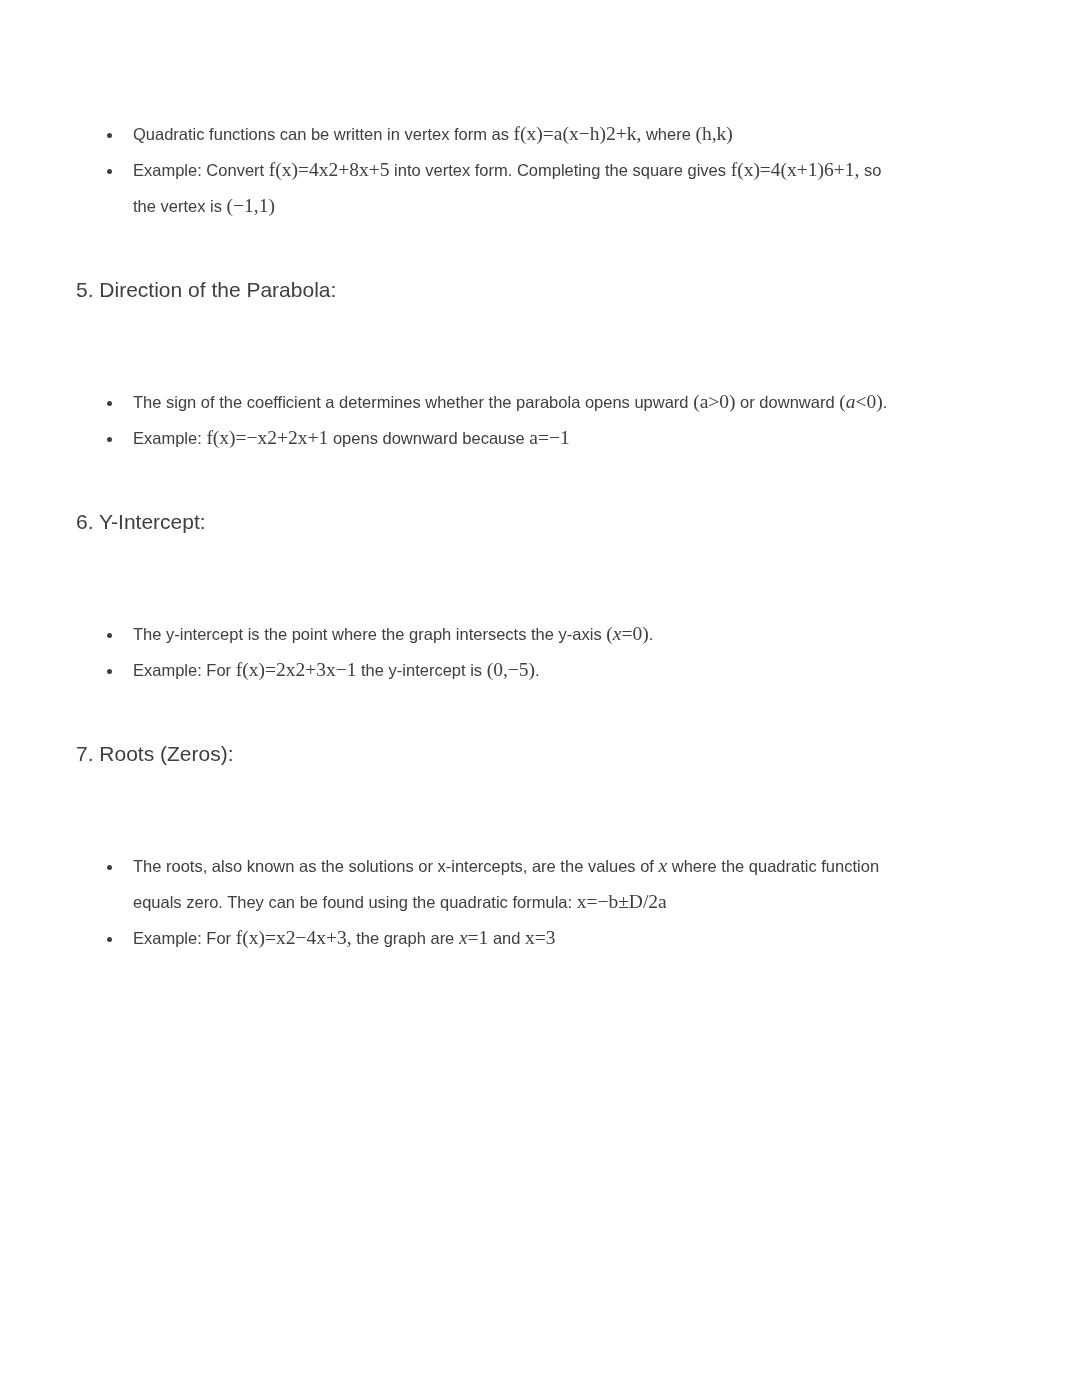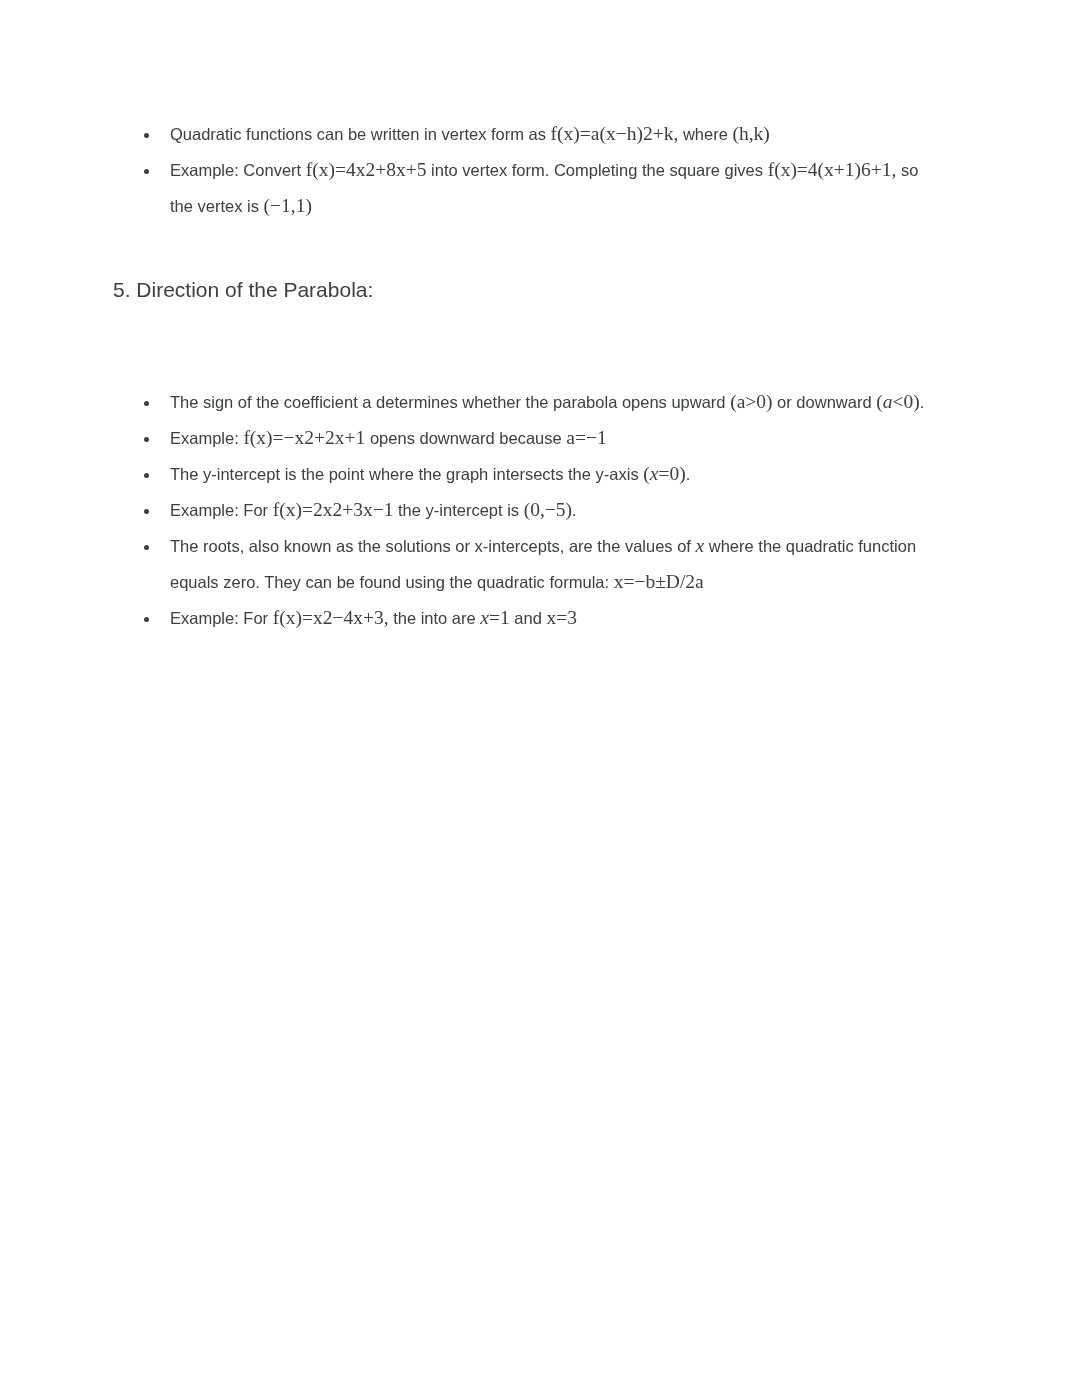--- a/index.html
+++ b/index.html
@@ -9,21 +9,21 @@
   }
   body {
     width: 1080px;
     height: 1397px;
     overflow: hidden;
   }
   .page {
     box-sizing: border-box;
     width: 1080px;
     height: 1397px;
-    padding: 116px 130px 40px 113px;
+    padding: 116px 130px 40px 76px;
     color: #3c4043;
     font-family: "Liberation Sans", sans-serif;
     font-size: 16.5px;
     line-height: 36px;
   }
   .content {
     max-width: 818px;
   }
   .heading {
     margin: 48px 0 76px 0;
@@ -63,22 +63,24 @@
   <div class="content" id="doc-content">
       <ul class="bullets">
         <li><span class="seg-t">Quadratic functions can be written in vertex form as </span><span class="seg-m">f(x)=a(x−h)2+k,</span><span class="seg-t"> where </span><span class="seg-m">(h,k)</span></li>
         <li><span class="seg-t">Example: Convert </span><span class="seg-m">f(x)=4x2+8x+5</span><span class="seg-t"> into vertex form. Completing the square gives </span><span class="seg-m">f(x)=4(x+1)6+1,</span><span class="seg-t"> so the vertex is </span><span class="seg-m">(−1,1)</span></li>
       </ul>
       <div class="heading">5. Direction of the Parabola:</div>
       <ul class="bullets">
         <li><span class="seg-t">The sign of the coefficient a determines whether the parabola opens upward </span><span class="seg-m">(a&gt;0)</span><span class="seg-t"> or downward </span><span class="seg-m">(</span><span class="seg-mi">a</span><span class="seg-m">&lt;0)</span><span class="seg-t">.</span></li>
         <li><span class="seg-t">Example: </span><span class="seg-m">f(x)=−x2+2x+1</span><span class="seg-t"> opens downward because </span><span class="seg-m">a=−1</span></li>
       </ul>
+      <div class="heading">6. Y-Intercept:</div>
       <ul class="bullets">
         <li><span class="seg-t">The y-intercept is the point where the graph intersects the y-axis </span><span class="seg-m">(</span><span class="seg-mi">x</span><span class="seg-m">=0)</span><span class="seg-t">.</span></li>
         <li><span class="seg-t">Example: For </span><span class="seg-m">f(x)=2x2+3x−1</span><span class="seg-t"> the y-intercept is </span><span class="seg-m">(0,−5)</span><span class="seg-t">.</span></li>
       </ul>
+      <div class="heading">7. Roots (Zeros):</div>
       <ul class="bullets">
         <li><span class="seg-t">The roots, also known as the solutions or x-intercepts, are the values of </span><span class="seg-mi">x</span><span class="seg-t"> where the quadratic function equals zero. They can be found using the quadratic formula: </span><span class="seg-m">x=−b±D/2a</span></li>
-        <li><span class="seg-t">Example: For </span><span class="seg-m">f(x)=x2−4x+3,</span><span class="seg-t"> the into are </span><span class="seg-mi">x</span><span class="seg-m">=1</span><span class="seg-t"> and </span><span class="seg-m">x=3</span></li>
+        <li><span class="seg-t">Example: For </span><span class="seg-m">f(x)=x2−4x+3,</span><span class="seg-t"> the graph are </span><span class="seg-mi">x</span><span class="seg-m">=1</span><span class="seg-t"> and </span><span class="seg-m">x=3</span></li>
       </ul>
     </div>
 </div>
 
 </body></html>

